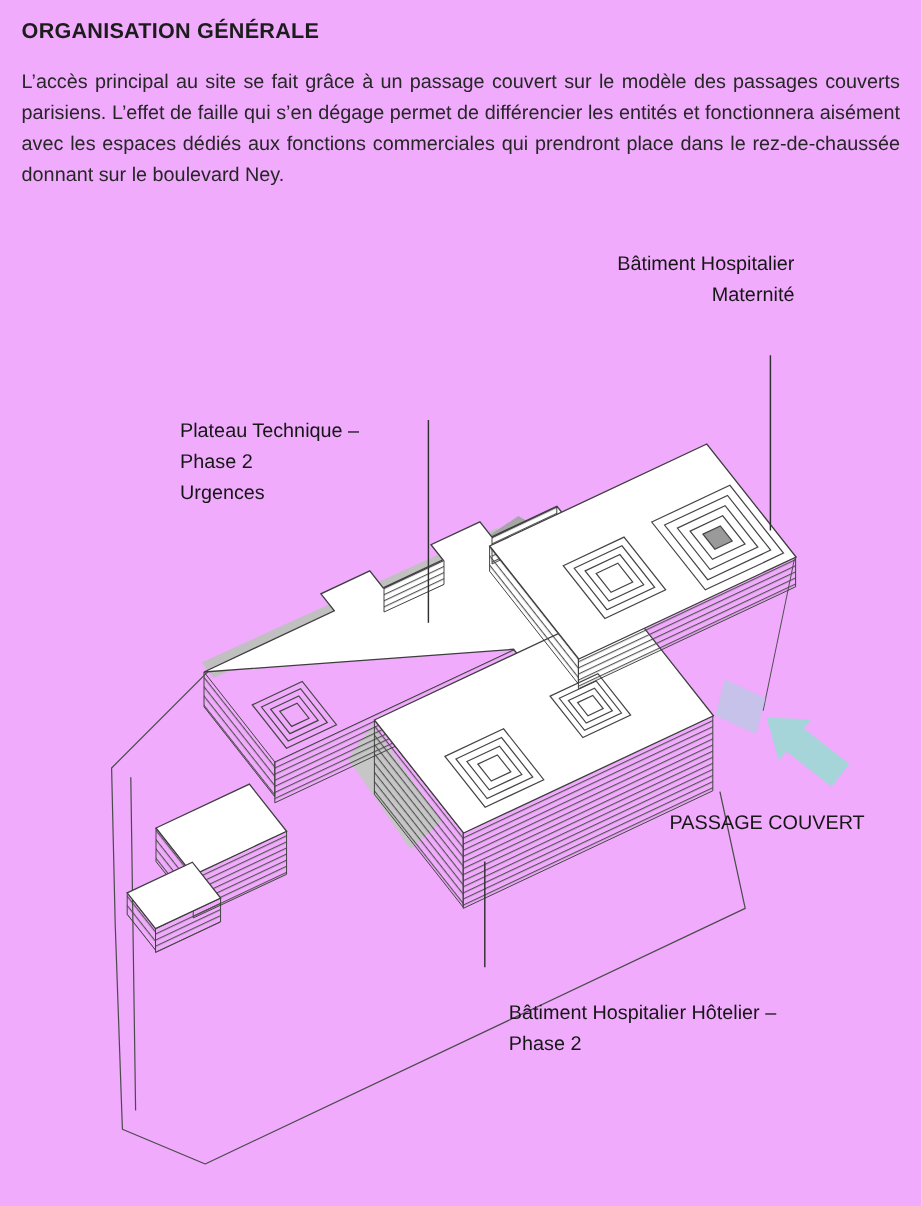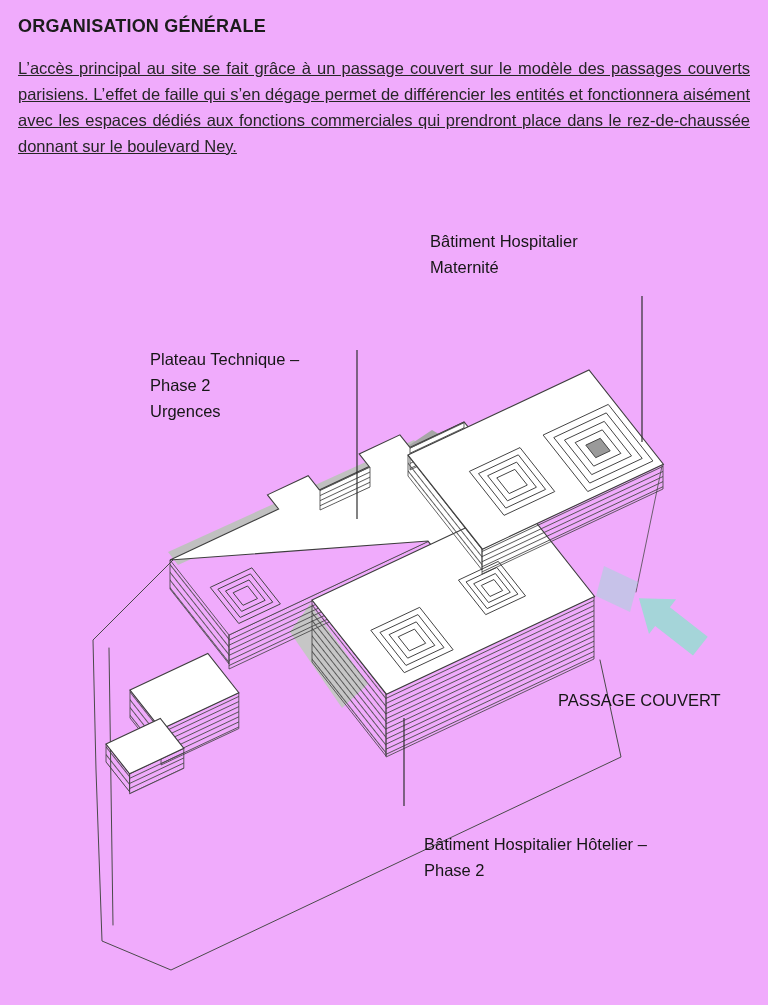--- a/index.html
+++ b/index.html
@@ -6,26 +6,26 @@
   #page{
     position:relative;width:768px;height:1005px;background:#f0abfc;overflow:hidden;
     font-family:"Liberation Sans","DejaVu Sans",sans-serif;color:var(--c-text,#1a1a1a);padding-left:17px;
   }
   .abs{position:absolute;}
   #title{
     left:18px;top:16px;font-size:18px;font-weight:bold;letter-spacing:.2px;color:#1c1c1c;
   }
   #para{
     left:18px;top:55px;width:732px;font-size:16.5px;line-height:26px;
-    text-align:justify;color:#262626;text-decoration:underline;
+    text-align:justify;color:#262626;
   }
   .lbl{font-size:16.5px;line-height:26px;color:#161616;}
-  #lbl-phase1{left:430px;top:228px;width:232px;text-align:left;}
+  #lbl-phase1{left:430px;top:207px;width:232px;text-align:right;}
   #lbl-plateau{left:150px;top:346px;width:230px;text-align:left;}
-  #lbl-passage{left:558px;top:687px;}
+  #lbl-passage{left:558px;top:673px;}
   #lbl-phase2{left:424px;top:803px;margin-top:28px;}
   svg{position:absolute;left:0;top:0;}
   .sk{stroke:var(--c-sketch,#4a4a4a);stroke-width:1;fill:none;stroke-linecap:round;stroke-linejoin:round;}
   .face{fill:#ffffff;stroke:#3e3e3e;stroke-width:1.1;}
   .fh{stroke:#3e3e3e;stroke-width:.8;}
   .m rect,.m path{vector-effect:non-scaling-stroke;}
   .court rect{fill:none;stroke:#454545;stroke-width:1;vector-effect:non-scaling-stroke;}
   .shadow{fill:var(--c-shadow,#c0c0c0);stroke:none;}
   .arrow{fill:var(--c-arrow,#a5d5d9);}
   .teal-light{fill:var(--c-arrow,#a5d5d9);opacity:.55;}

